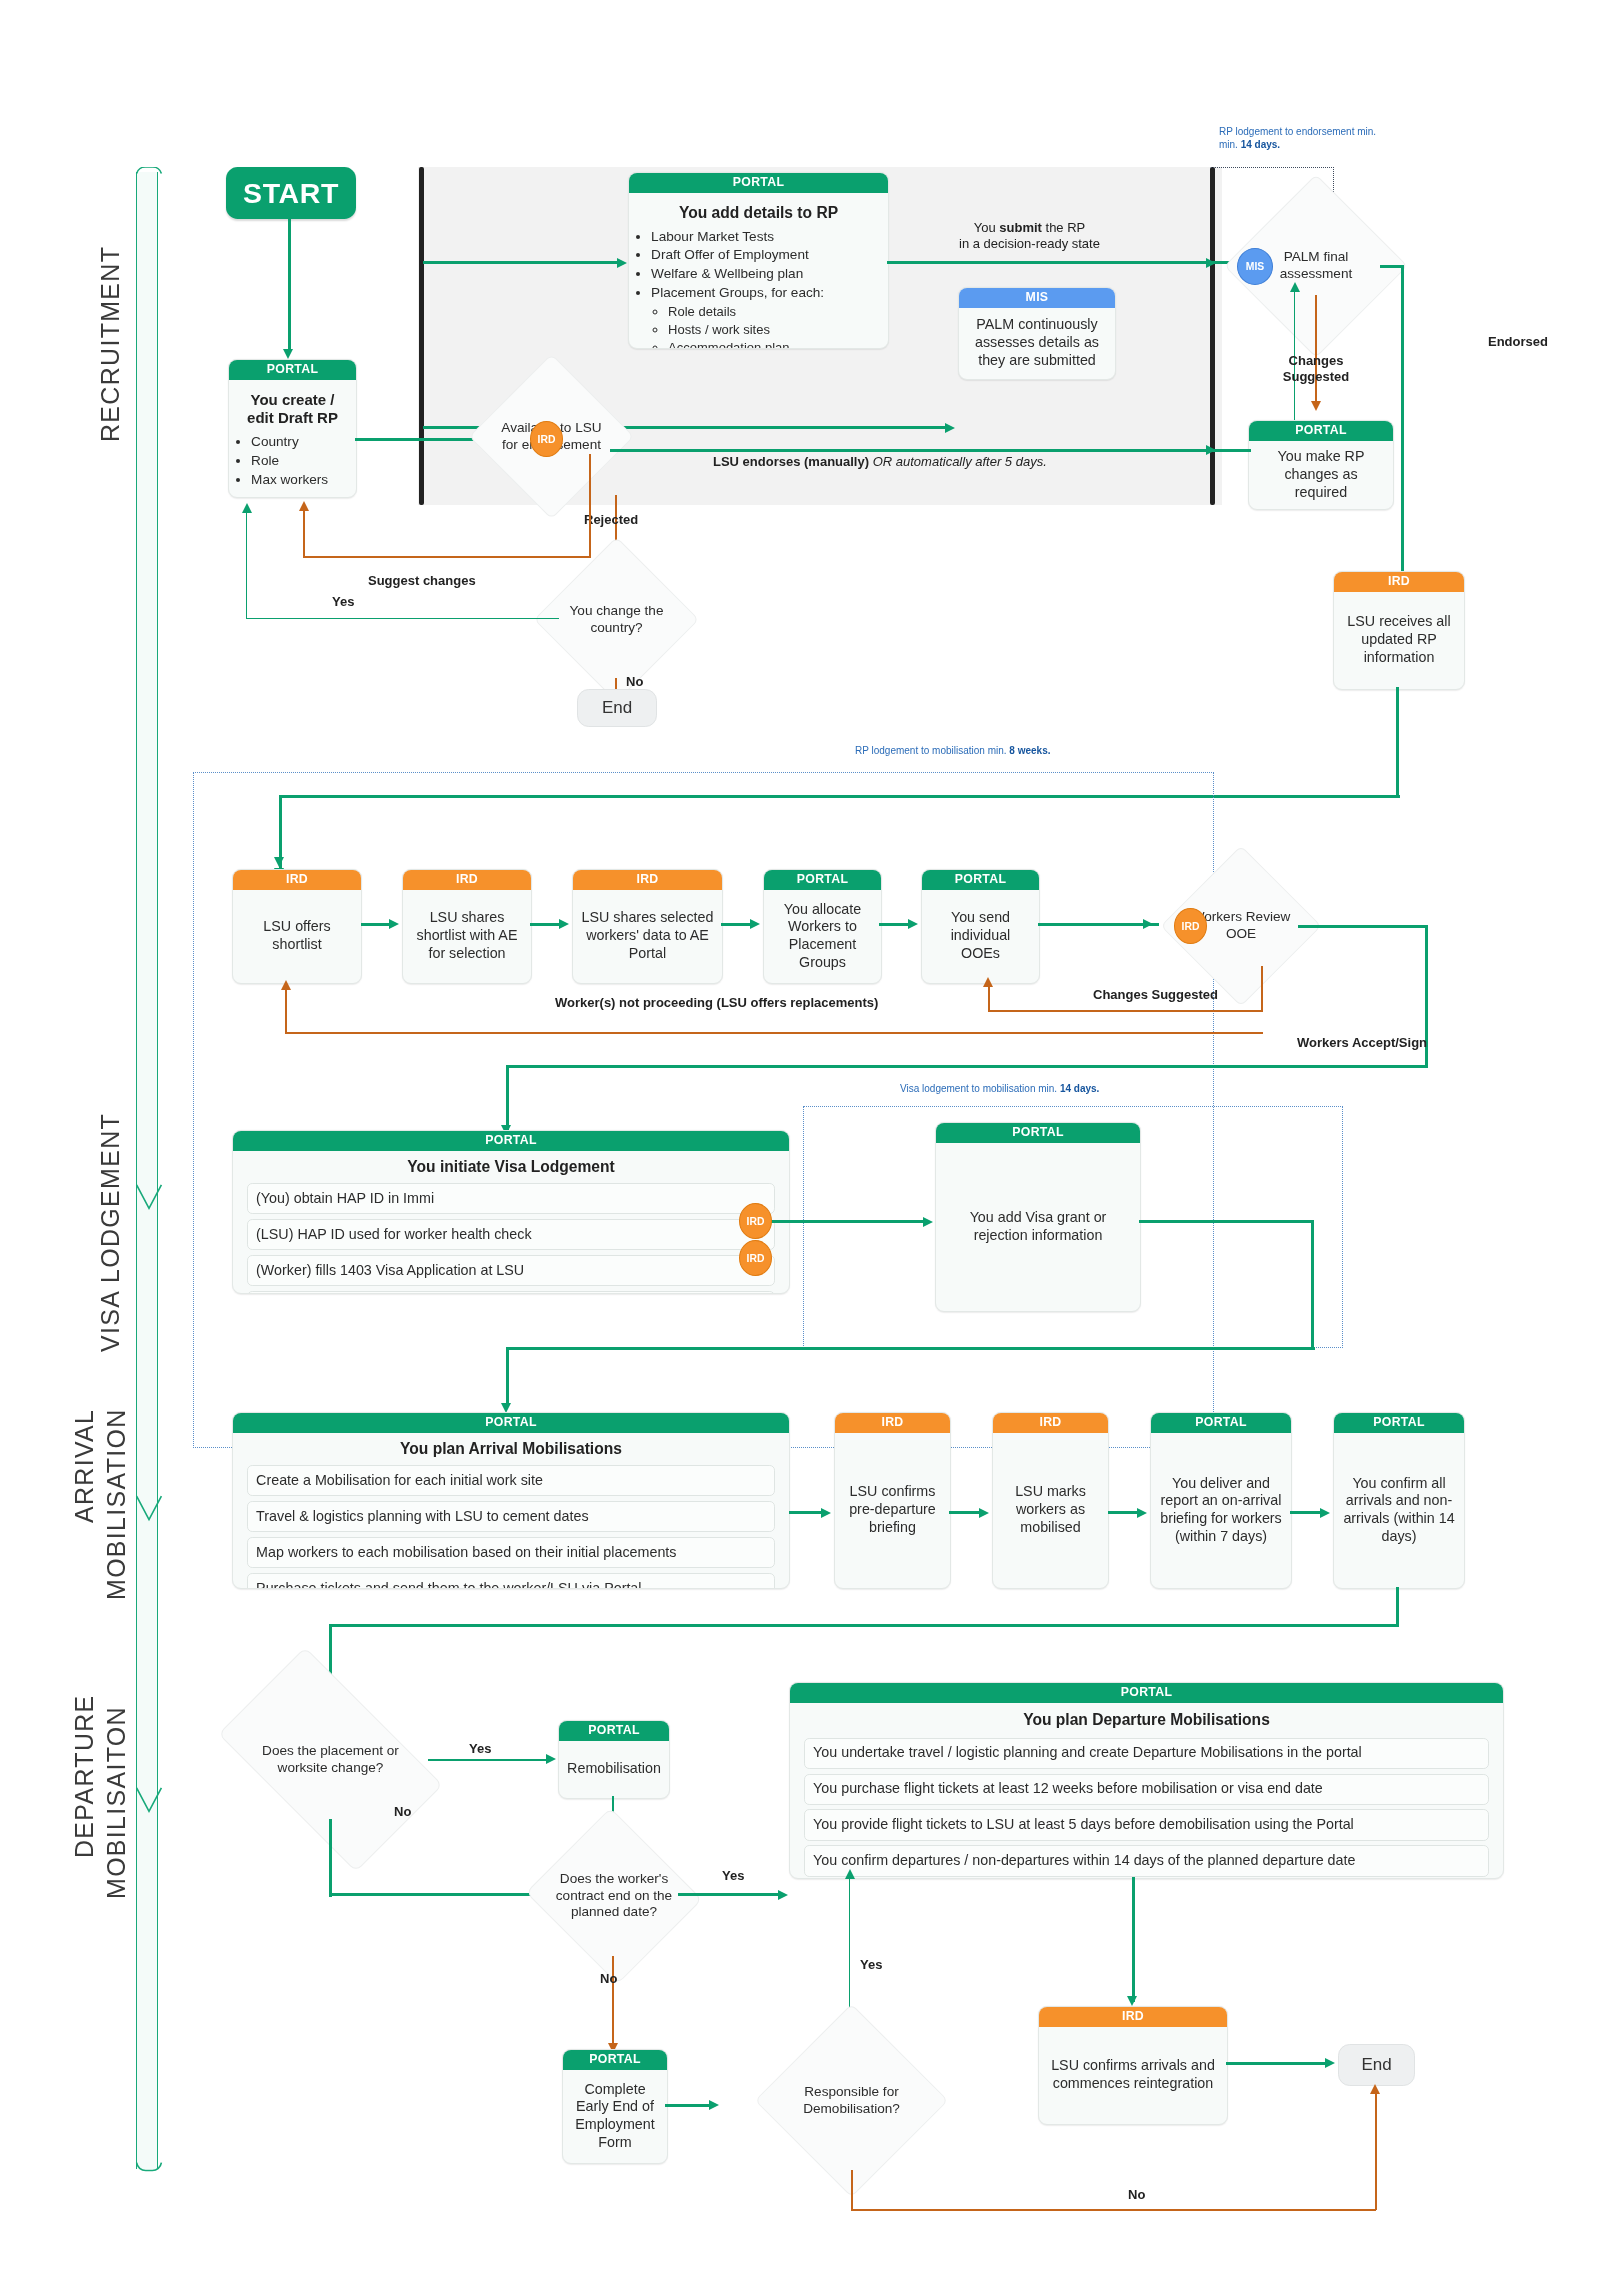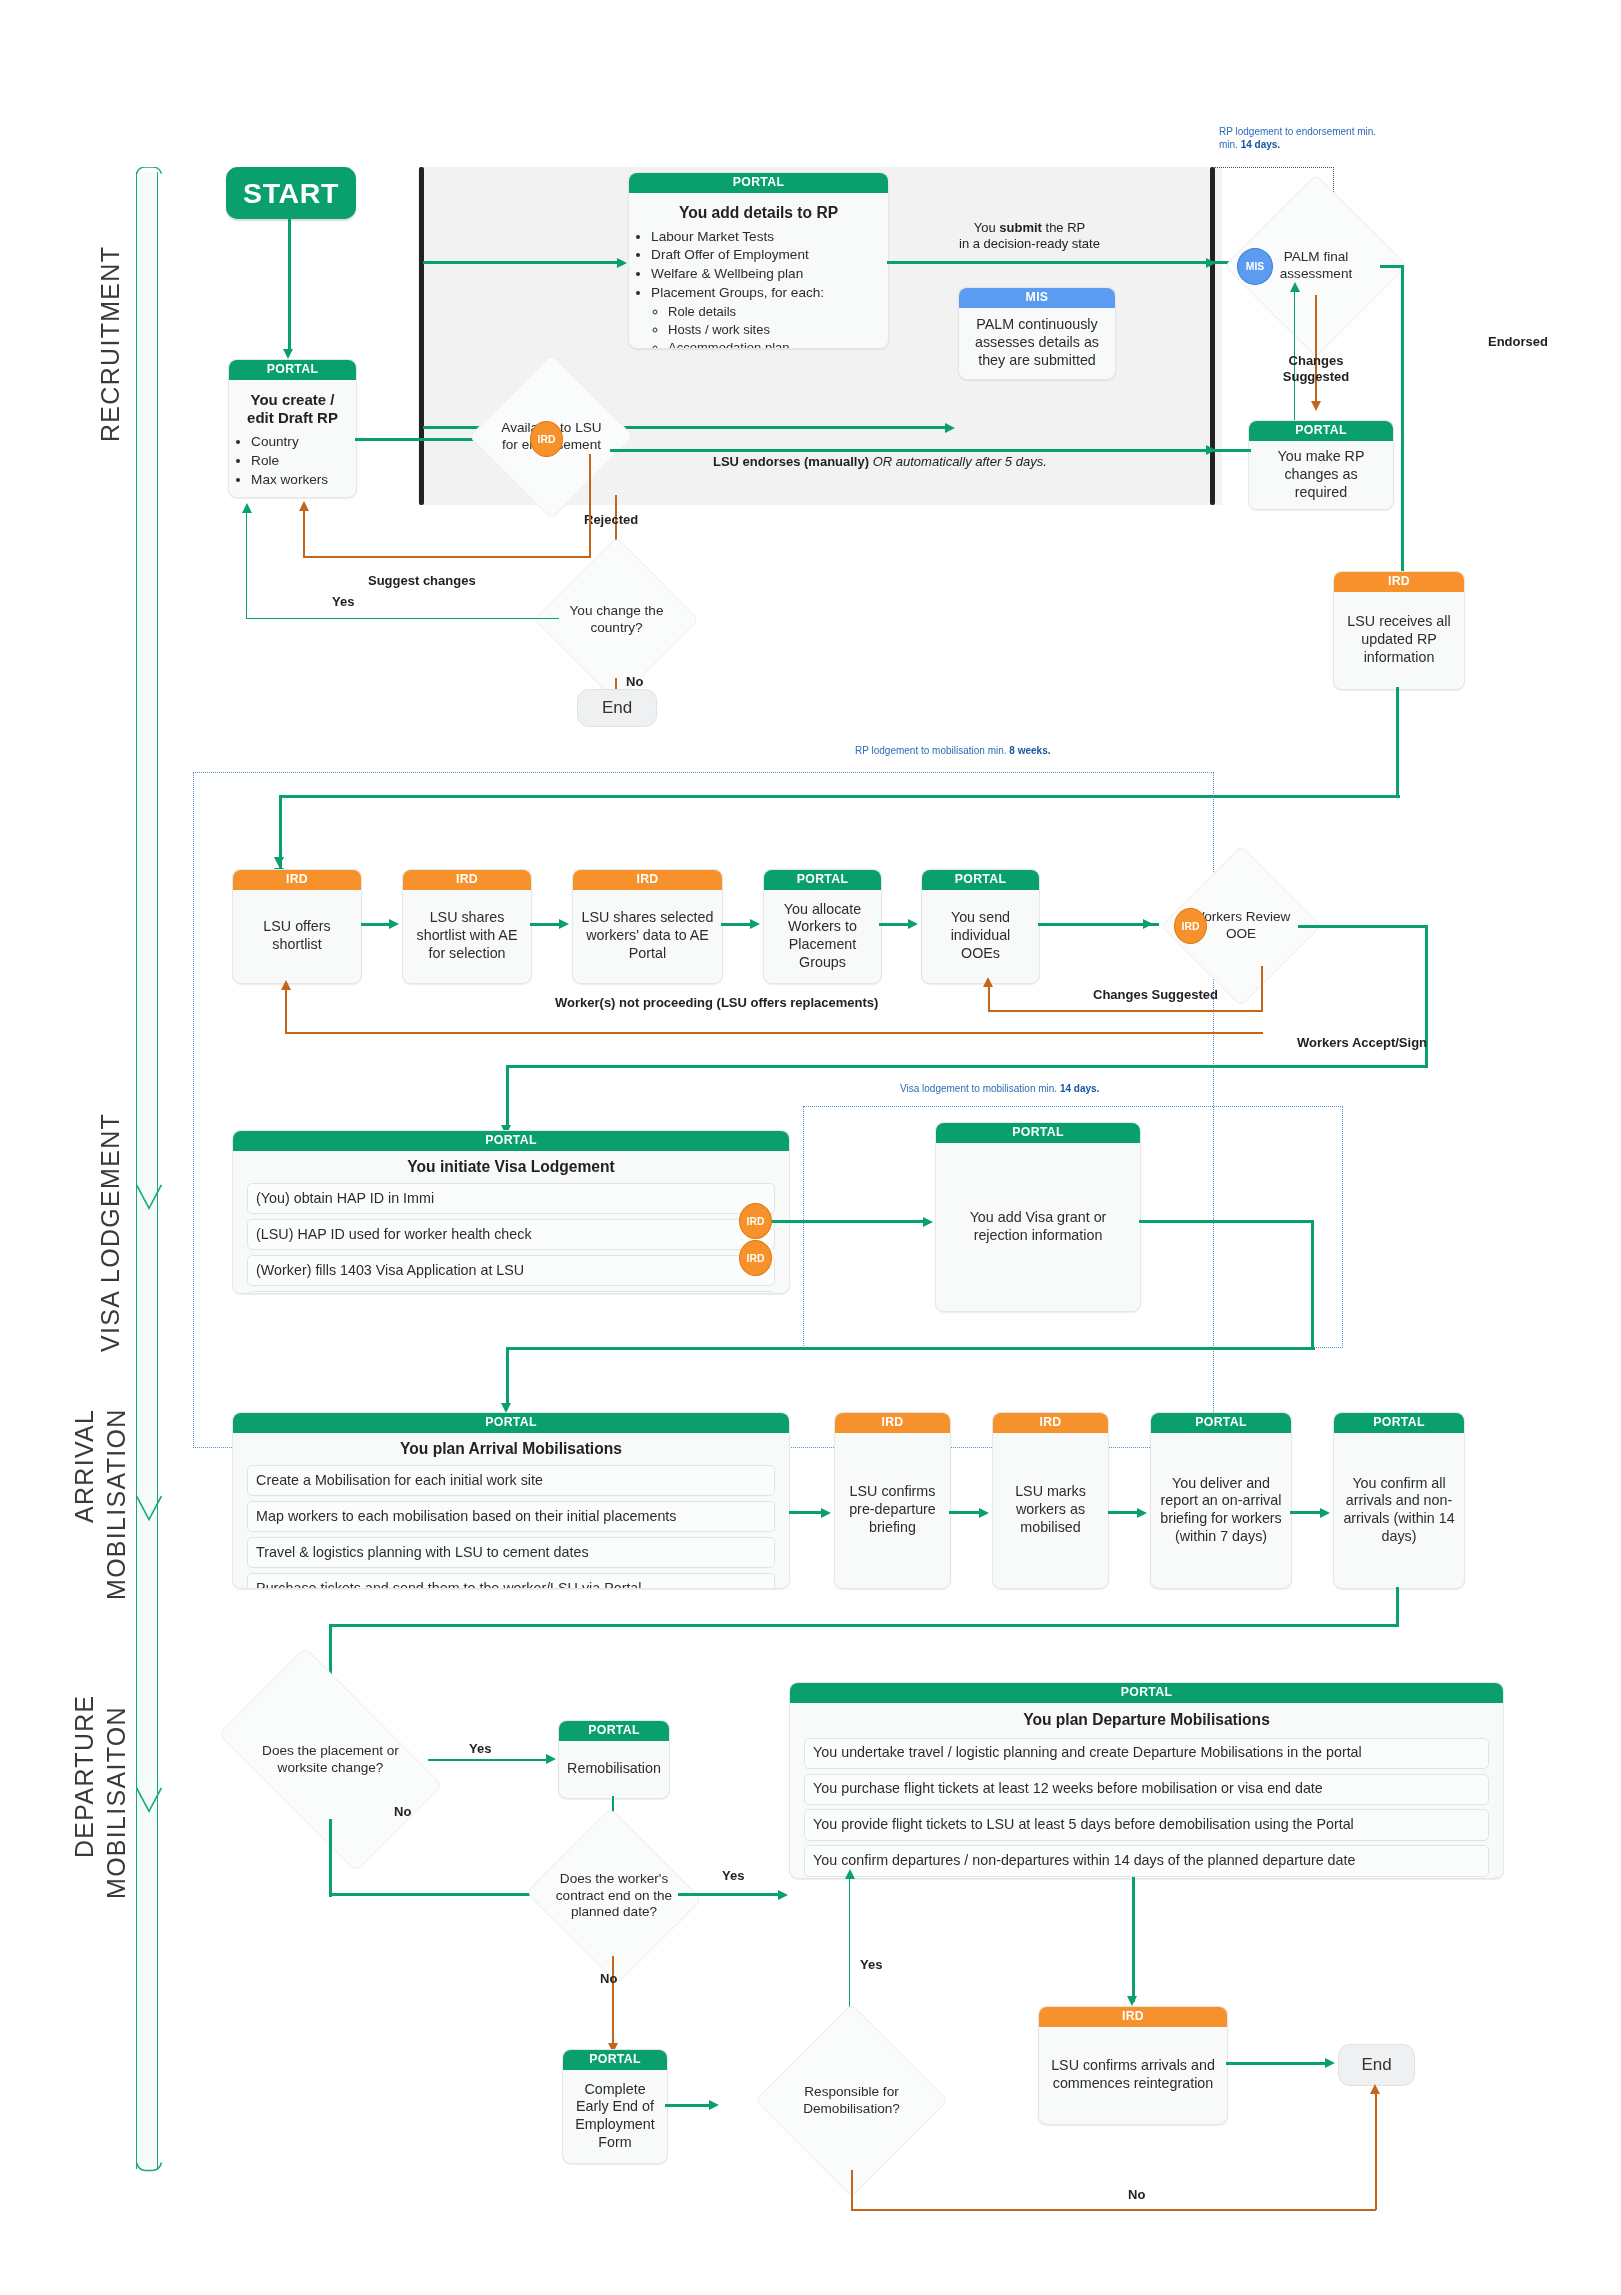--- a/index.html
+++ b/index.html
@@ -354,22 +354,22 @@
   <div class="ln" style="left:506px;top:1347px;width:809px;height:3.2px;"></div>
   <div class="ln" style="left:506px;top:1347px;width:3.2px;height:60px;"></div>
   <div class="arrowhead ah-d" style="left:501px;top:1403px;"></div>
 
   <div class="node" style="left:232px;top:1412px;width:556px;height:175px;">
     <div class="hdr portal">PORTAL</div>
     <div class="body top" style="padding-top:3.9px;">
       <div class="title" style="margin:2.6px 0 5.2px 0;">You plan Arrival Mobilisations</div>
       <div class="rowlist">
         <div class="rowitem">Create a Mobilisation for each initial work site</div>
+        <div class="rowitem">Travel &amp; logistics planning with LSU to cement dates</div>
         <div class="rowitem">Map workers to each mobilisation based on their initial placements</div>
-        <div class="rowitem">Travel &amp; logistics planning with LSU to cement dates</div>
         <div class="rowitem">Purchase tickets and send them to the worker/LSU via Portal</div>
       </div>
     </div>
   </div>
 
   <div class="ln" style="left:789px;top:1511px;width:35px;height:3.2px;"></div>
   <div class="arrowhead ah-r" style="left:821px;top:1508px;"></div>
 
   <div class="node" style="left:834px;top:1412px;width:115px;height:175px;">
     <div class="hdr ird">IRD</div>

